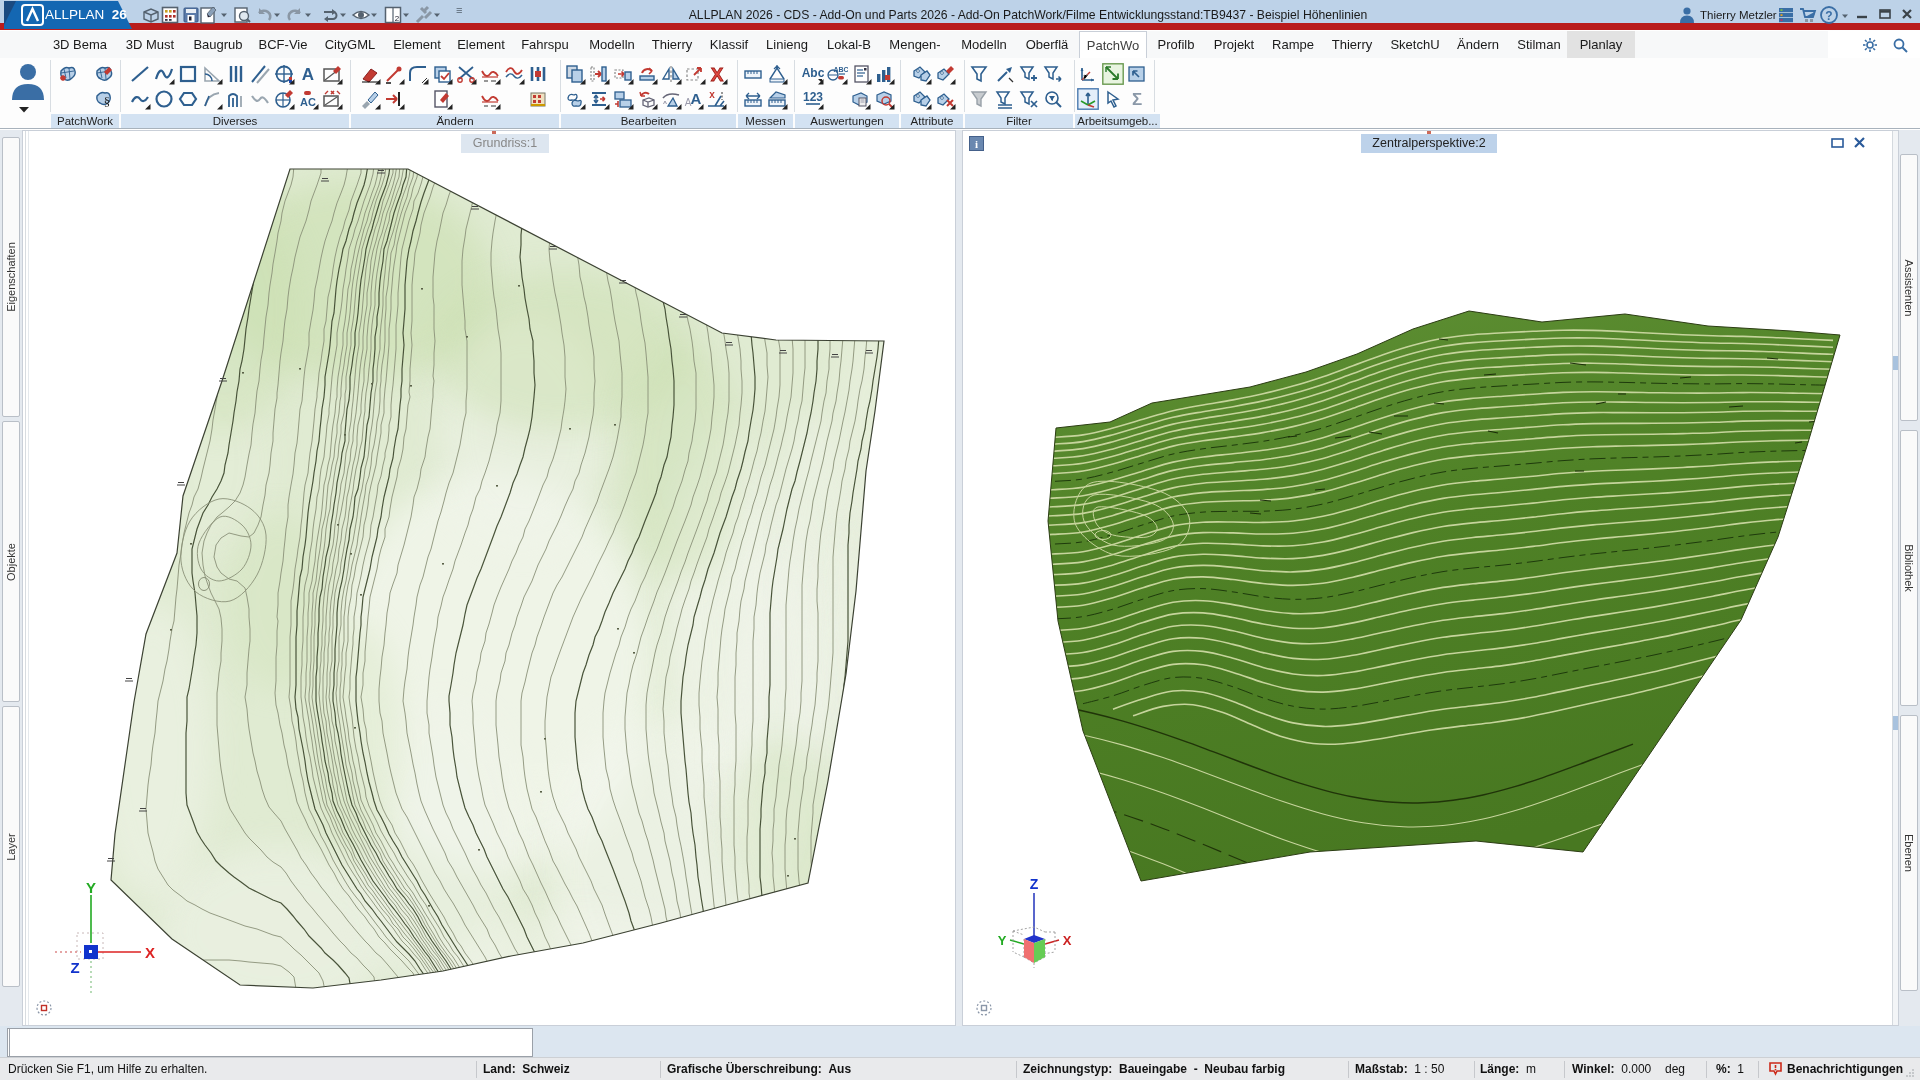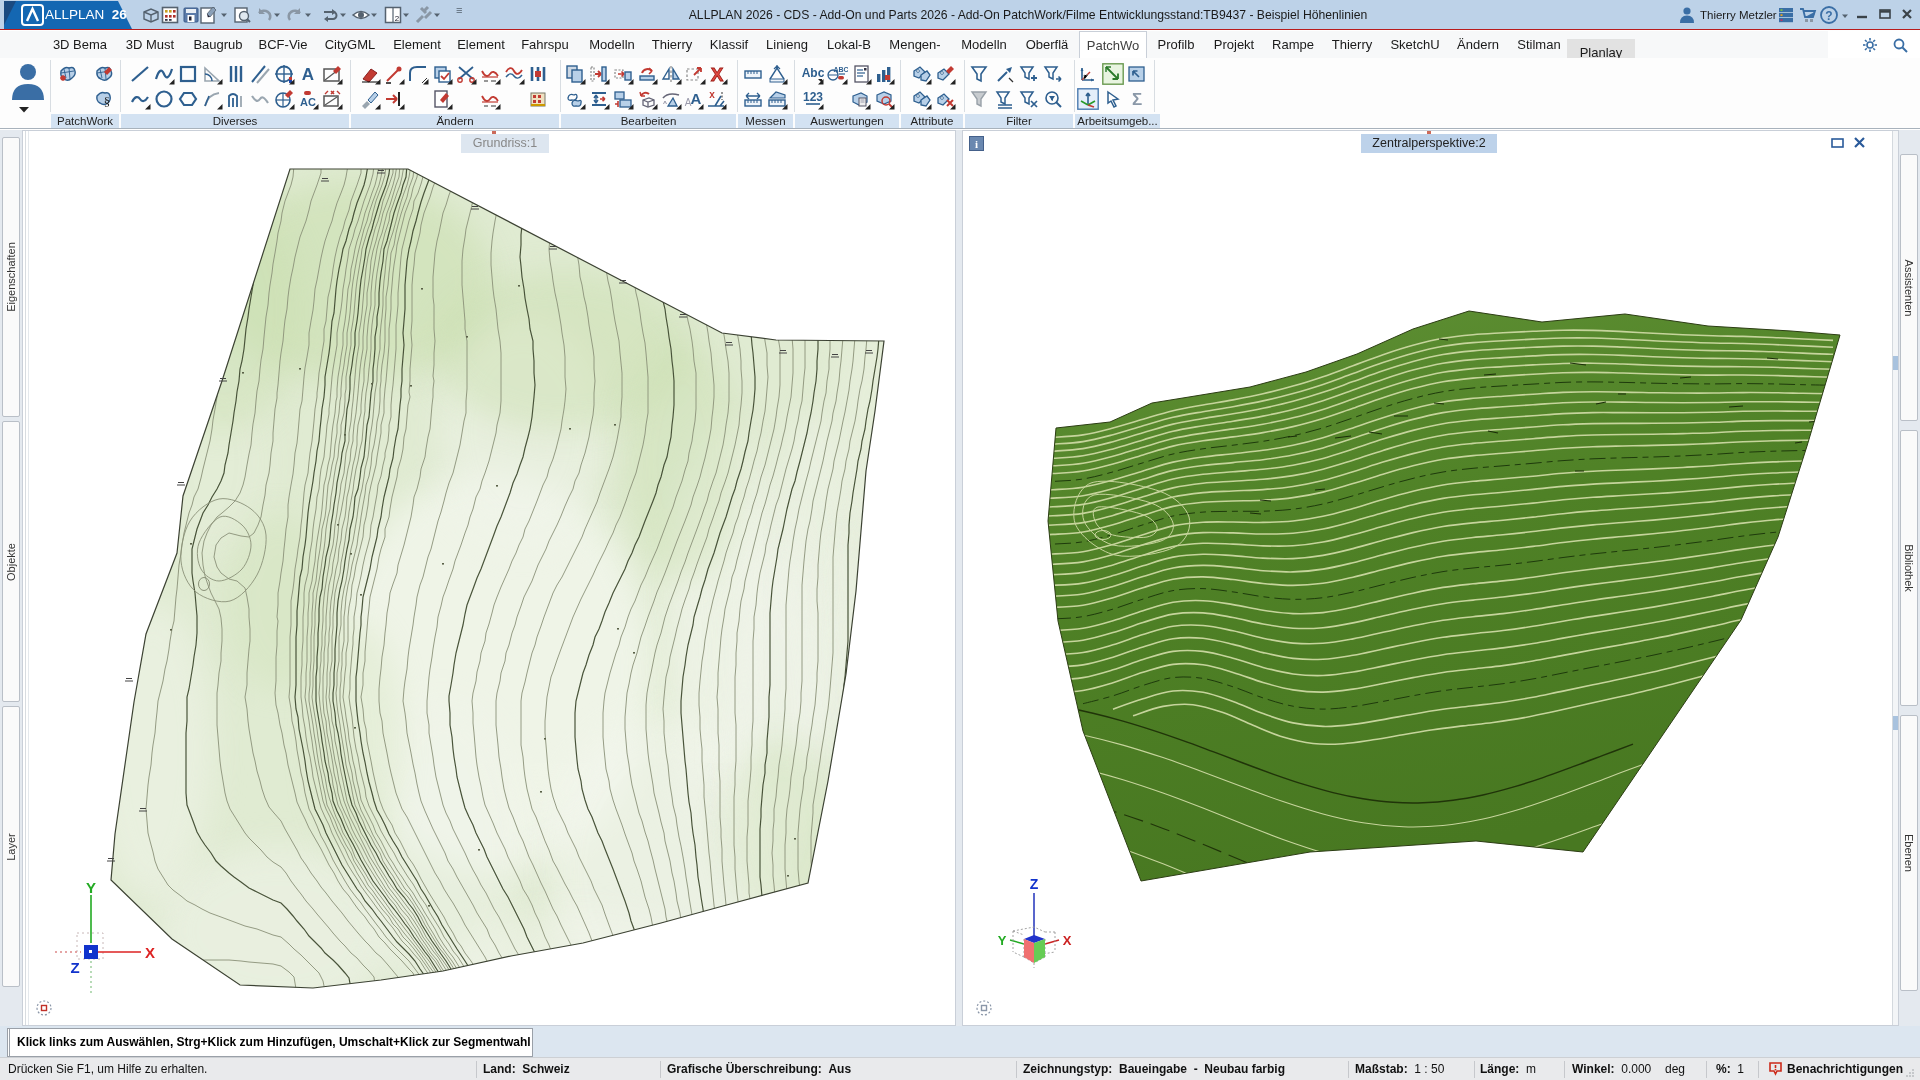--- a/index.html
+++ b/index.html
@@ -1,16 +1,16 @@
 <!DOCTYPE html>
 <html><head><meta charset="utf-8"><style>
 *{margin:0;padding:0;box-sizing:border-box}
 html,body{width:1920px;height:1080px;overflow:hidden;font-family:"Liberation Sans",sans-serif;background:#fff}
 .abs{position:absolute}
-#titlebar{position:absolute;left:0;top:0;width:1920px;height:30px;background:#bdd2e8;border-bottom:1px solid #b91c1c}
+#titlebar{position:absolute;left:0;top:0;width:1920px;height:30px;background:#bdd2e8;border-bottom:7px solid #b91c1c}
 #menubar{position:absolute;left:0;top:31px;width:1828px;height:27px;background:#f7f8f9}
 #ribbon{position:absolute;left:0;top:58px;width:1920px;height:71px;background:#fdfdfd;border-bottom:1px solid #a8b2bc}
 .mitem{position:absolute;top:0;height:27px;line-height:27px;font-size:13px;color:#1a1a1a;text-align:center}
 .glabel{position:absolute;top:56px;height:14px;line-height:14px;font-size:11.5px;color:#222;text-align:center;background:#d3e2f2}
 .gsep{position:absolute;top:2px;height:52px;width:1px;background:#d8dde2}
 #content{position:absolute;left:0;top:130px;width:1920px;height:896px;background:#e4e9ef}
 .vtab{position:absolute;background:#fafafa;border:1px solid #b9bfc7;border-radius:2px;display:flex;align-items:center;justify-content:center}
 .vtext{font-size:11px;color:#333;white-space:nowrap}
 #vp1{position:absolute;left:22px;top:0px;width:934px;height:896px;background:#fff;border:1px solid #c9cfd8}
 #vp2{position:absolute;left:962px;top:0px;width:937px;height:896px;background:#fff;border:1px solid #c9cfd8}
@@ -169,21 +169,21 @@
     <div class="mitem" style="left:950px;width:68px;">Modelln</div>
     <div class="mitem" style="left:1013px;width:68px;">Oberflä</div>
     <div class="mitem" style="left:1079px;width:68px;color:#404040;background:#fff;border:1px solid #c9cfd8;border-bottom:none;">PatchWo</div>
     <div class="mitem" style="left:1142px;width:68px;">Profilb</div>
     <div class="mitem" style="left:1200px;width:68px;">Projekt</div>
     <div class="mitem" style="left:1259px;width:68px;">Rampe</div>
     <div class="mitem" style="left:1318px;width:68px;">Thierry</div>
     <div class="mitem" style="left:1381px;width:68px;">SketchU</div>
     <div class="mitem" style="left:1444px;width:68px;">Ändern</div>
     <div class="mitem" style="left:1505px;width:68px;">Stilman</div>
-    <div class="mitem" style="left:1567px;width:68px;background:#e2e2e2;margin-top:8px;">Planlay</div>
+    <div class="mitem" style="left:1567px;width:68px;background:#e2e2e2;">Planlay</div>
     <svg class="abs" style="left:1862px;top:6px" width="16" height="16" viewBox="0 0 16 16">
       <circle cx="8" cy="8" r="3" fill="none" stroke="#3a6ea5" stroke-width="1.6"></circle>
       <g stroke="#3a6ea5" stroke-width="1.6">
         <line x1="8" y1="1" x2="8" y2="3.5"></line>
         <line x1="8" y1="12.5" x2="8" y2="15"></line>
         <line x1="1" y1="8" x2="3.5" y2="8"></line>
         <line x1="12.5" y1="8" x2="15" y2="8"></line>
         <line x1="3" y1="3" x2="4.8" y2="4.8"></line>
         <line x1="11.2" y1="11.2" x2="13" y2="13"></line>
         <line x1="3" y1="13" x2="4.8" y2="11.2"></line>
@@ -1054,21 +1054,20 @@
 <path d="M60 68 L70 64 L81 68 L70 72 Z" fill="#2233cc"></path>
 <path d="M60 68 L70 72 L70 92 L60 86 Z" fill="#f07070"></path>
 <path d="M70 72 L81 68 L81 86 L70 92 Z" fill="#66cc55"></path>
 </svg><svg class="abs" style="left:12px;top:868px" width="18" height="18" viewBox="0 0 18 18">
 <circle cx="9" cy="9" r="7" fill="none" stroke="#8a96a8" stroke-width="1.2" stroke-dasharray="2 2"></circle>
 <rect x="6.5" y="6.5" width="5" height="5" fill="none" stroke="#8a96a8" stroke-width="1.4"></rect>
       </svg><div class="abs" style="left:929px;top:0;width:6px;height:894px;background:#f3f5f7;border-left:1px solid #d4d9de"></div><div class="abs" style="left:930px;top:225px;width:5px;height:14px;background:#a8c2de"></div><div class="abs" style="left:930px;top:585px;width:5px;height:14px;background:#a8c2de"></div></div>
   </div>
 <div id="tooltipbar">
     <div class="abs" style="left:7px;top:2px;width:526px;height:29px;background:#fff;border:1px solid #9aa0a8;border-left:3px double #9aa0a8"></div>
-    <div class="abs" style="left:17px;top:2px;height:29px;line-height:29px;font-size:12px;font-weight:bold;color:#000">Klick links zum Auswählen, Strg+Klick zum Hinzufügen, Umschalt+Klick zur Segmentwahl</div>
   </div>
 <div id="statusbar">
     <div class="sb" style="left:8px">Drücken Sie F1, um Hilfe zu erhalten.</div>
     <div class="sbsep" style="left:476px"></div>
     <div class="sb" style="left:483px"><b>Land:</b>&nbsp; <b>Schweiz</b></div>
     <div class="sbsep" style="left:660px"></div>
     <div class="sb" style="left:667px"><b>Grafische Überschreibung:</b>&nbsp;&nbsp;<b>Aus</b></div>
     <div class="sbsep" style="left:1016px"></div>
     <div class="sb" style="left:1023px"><b>Zeichnungstyp:</b>&nbsp; <b>Baueingabe&nbsp; -&nbsp; Neubau farbig</b></div>
     <div class="sbsep" style="left:1348px"></div>

